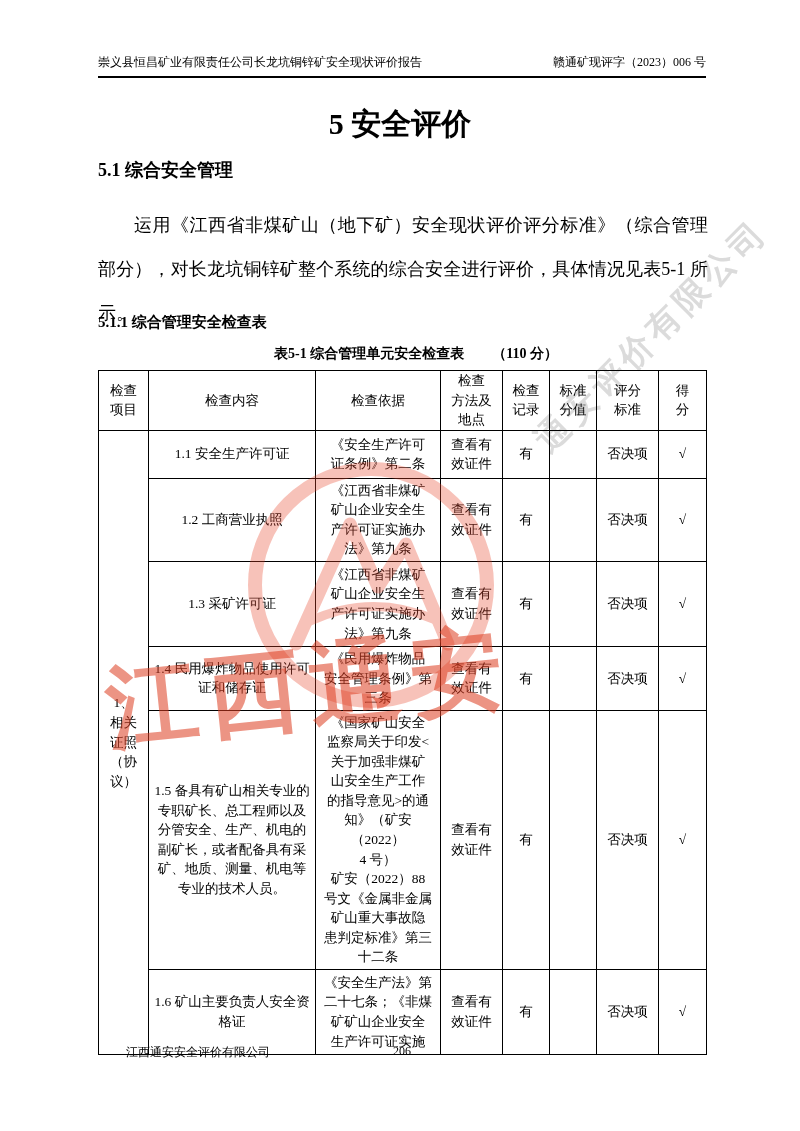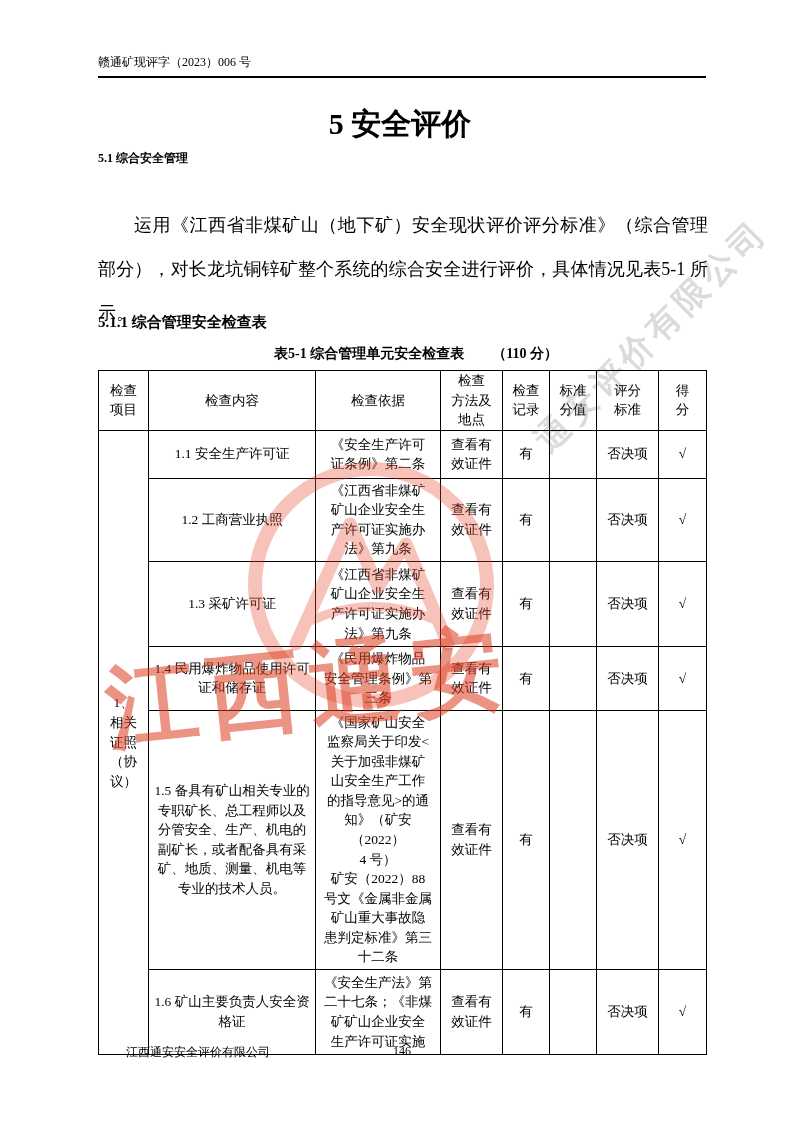--- a/index.html
+++ b/index.html
@@ -23,22 +23,22 @@
     position:absolute; top:76px; left:98px; width:608px;
     border-top:2px solid #000; z-index:3;
   }
 
   
   .doc-title {
     position:absolute; top:104px; left:0; width:100%;
     text-align:center; font-size:30px; font-weight:bold; z-index:3;
   }
   .h-51 {
-    position:absolute; top:150px; left:98px;
-    font-size:12px; font-weight:bold; z-index:3;
+    position:absolute; top:158px; left:98px;
+    font-size:18px; font-weight:bold; z-index:3;
   }
   .para {
     position:absolute; top:203px; left:98px; width:610px;
     font-size:18px; line-height:44px; text-align:justify;
     text-indent:2em; z-index:3;
   }
   .h-511 {
     position:absolute; top:313px; left:98px;
     font-size:15px; font-weight:bold; z-index:3;
   }
@@ -105,20 +105,21 @@
   }
 </style>
 </head>
 <body>
 
 <div class="page">
 
   <div class="wm-gray">通安评价有限公司</div>
 
   <div class="doc-header">
+    <span>崇义县恒昌矿业有限责任公司长龙坑铜锌矿安全现状评价报告</span>
     <span>赣通矿现评字（2023）006 号</span>
   </div>
   <div class="header-rule"></div>
 
   <div class="doc-title">5  安全评价</div>
 
   <div class="h-51">5.1 综合安全管理</div>
   <div class="para">运用《江西省非煤矿山（地下矿）安全现状评价评分标准》（综合管理部分），对长龙坑铜锌矿整个系统的综合安全进行评价，具体情况见表5-1 所示。</div>
 
   <div class="h-511">5.1.1 综合管理安全检查表</div>
@@ -249,17 +250,17 @@
     <svg width="266" height="266" viewBox="0 0 266 266">
       <circle cx="133" cy="133" r="116" fill="none" stroke="#e8442a" stroke-width="14"></circle>
       <path d="M58 192 L112 72 L140 135 L168 92 L210 192" fill="none" stroke="#e8442a" stroke-width="13" stroke-linejoin="round" stroke-linecap="round"></path>
       <path d="M70 170 Q133 140 198 168" fill="none" stroke="#e8442a" stroke-width="9" stroke-linecap="round"></path>
     </svg>
   </div>
 
   <div class="wm-stamp-text">江西通安</div>
 
   <div class="doc-footer">
-    <span class="footer-page">146</span>
+    <span class="footer-page">206</span>
     <span class="footer-company">江西通安安全评价有限公司</span>
   </div>
 
 </div>
 
 </body></html>

